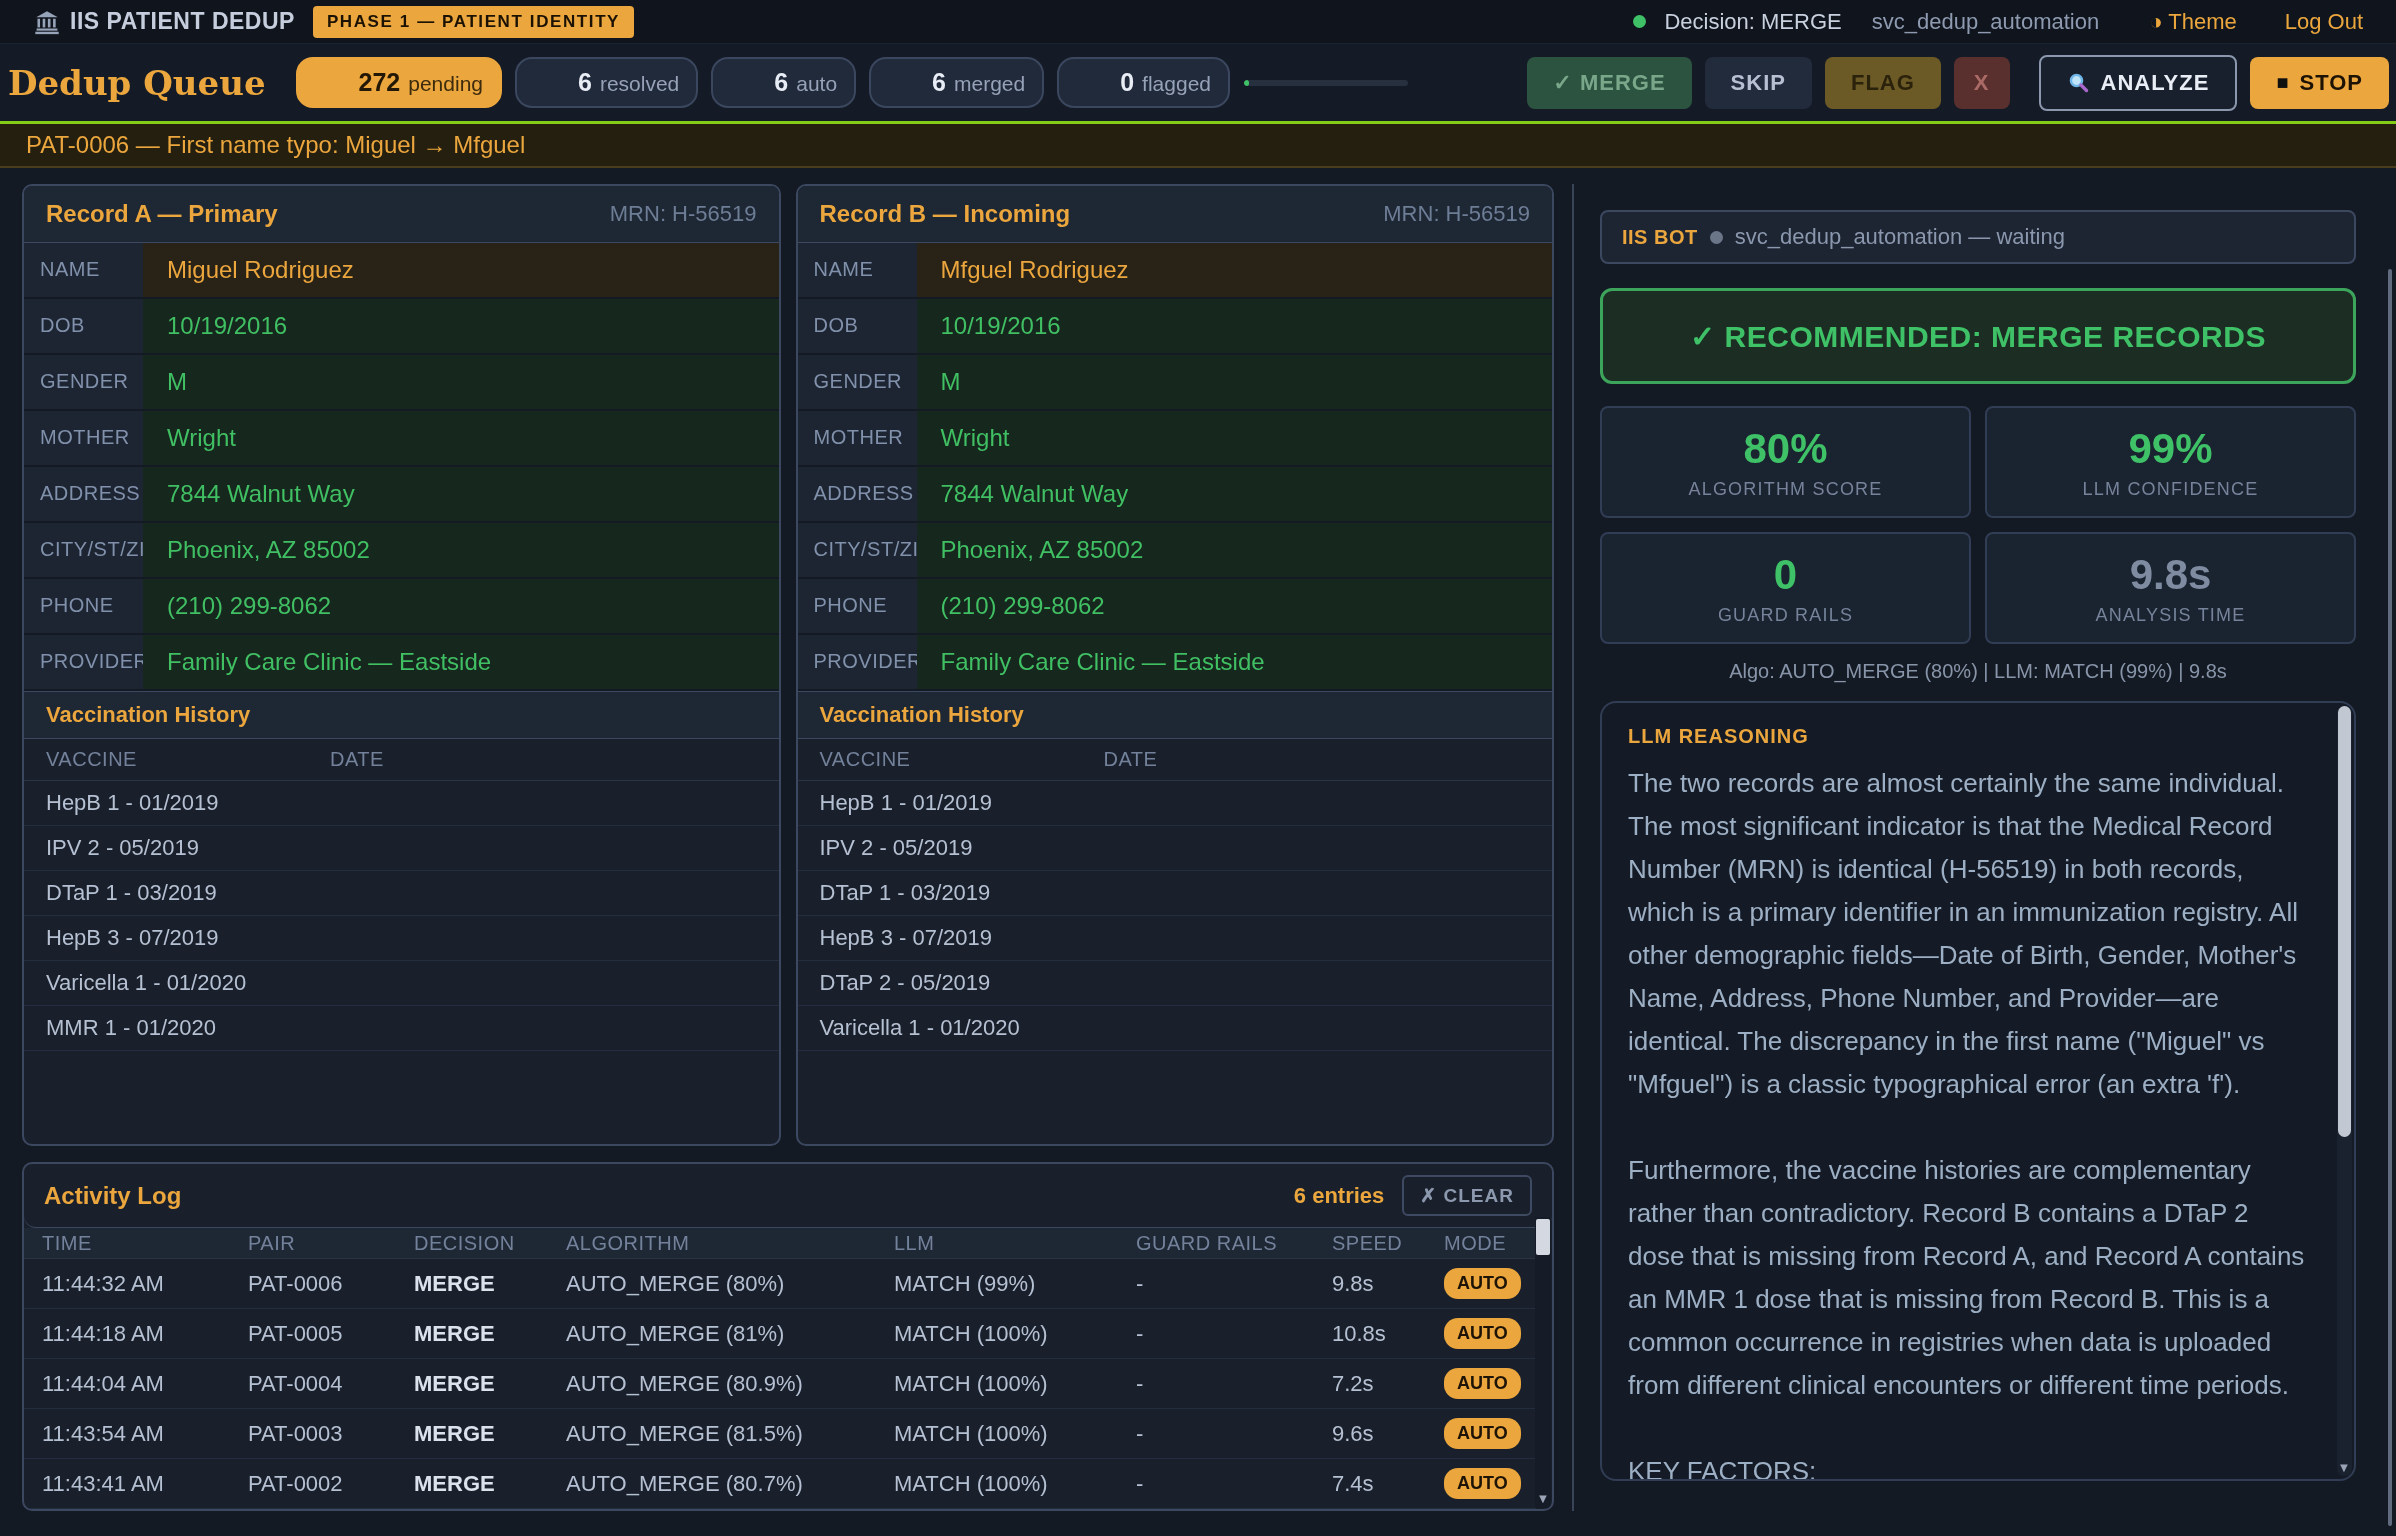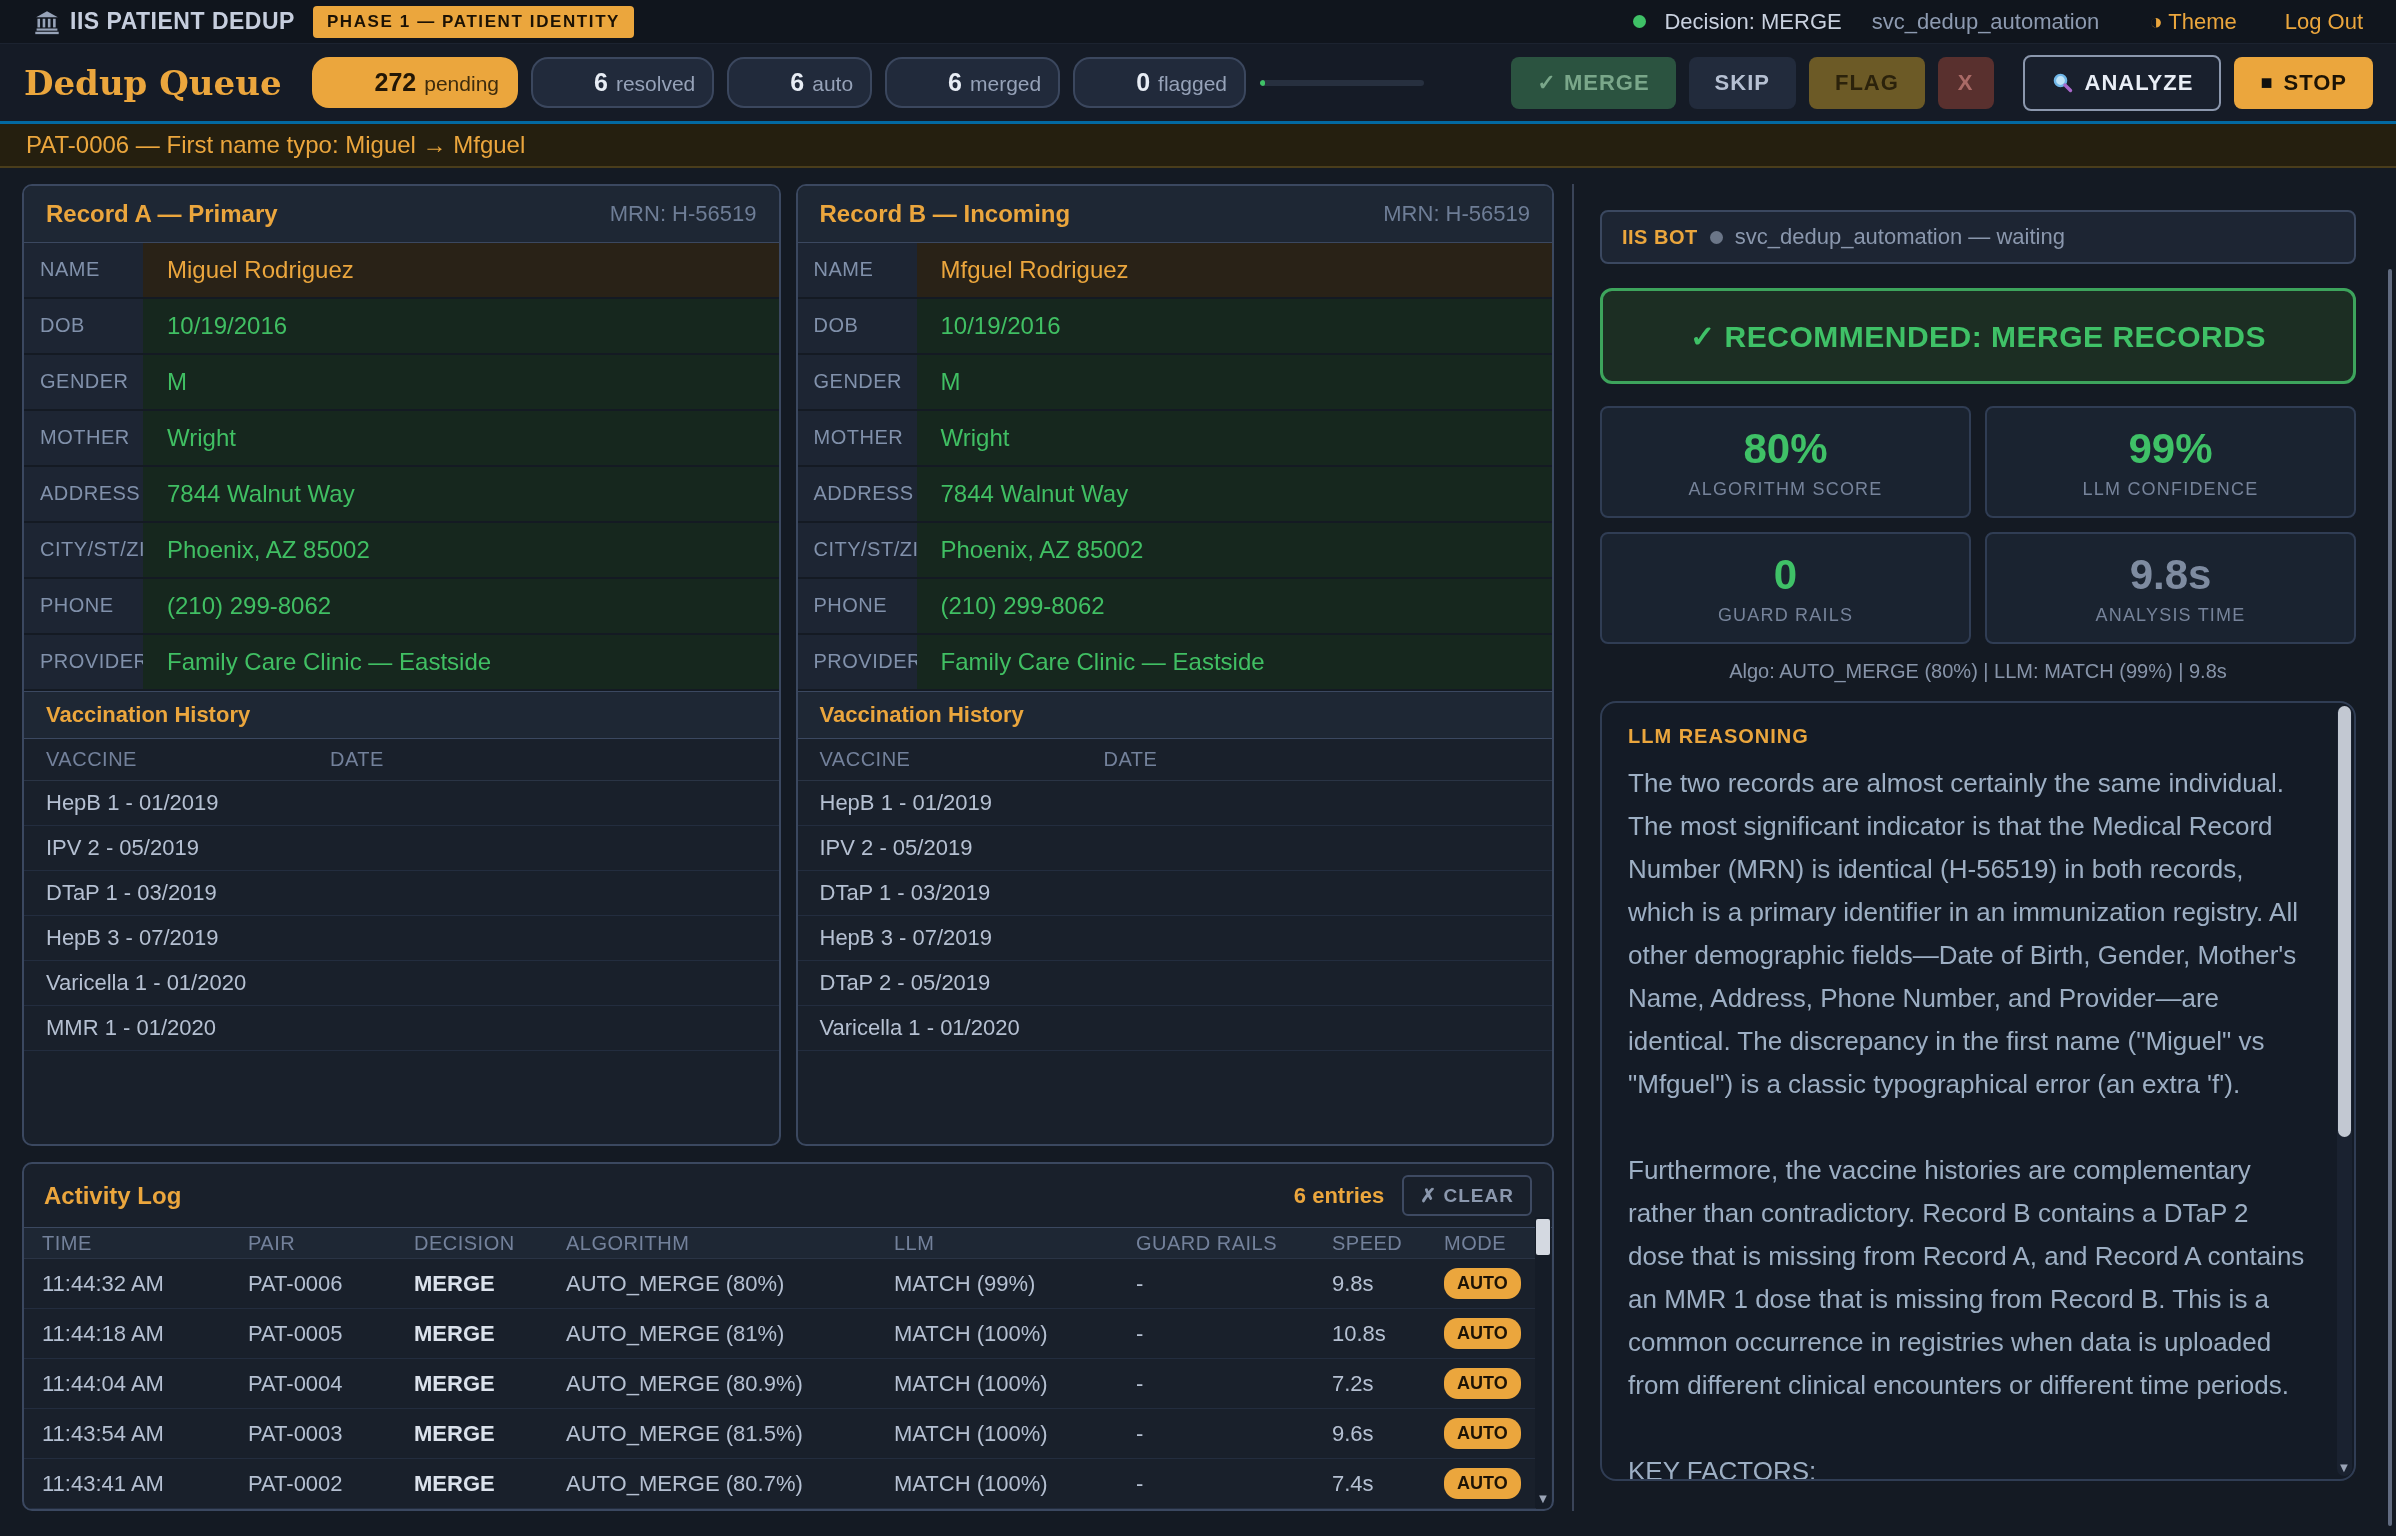--- a/index.html
+++ b/index.html
@@ -14,21 +14,21 @@
   .brand-title { font-size:23px; font-weight:600; color:#c6cede; letter-spacing:0.5px; }
   .phase-badge { background:#eba63d; color:#1c1204; font-size:17px; font-weight:800; letter-spacing:1.6px; padding:6px 14px; border-radius:4px; margin-left:8px; }
   .top-spacer { flex:1; }
   .status-dot { width:13px; height:13px; border-radius:50%; background:#3fc167; margin-right:4px; }
   .decision-text { font-size:22px; color:#c9d1df; }
   .svc-text { font-size:22px; color:#8d9ab0; margin-left:16px; }
   .theme-link { font-size:22px; color:#eba63d; margin-left:36px; cursor:pointer; }
   .logout-link { font-size:22px; color:#eba63d; margin-left:34px; cursor:pointer; }
 
   
-  .toolbar { height:80px; background:#151b26; border-bottom:3px solid #0369a1; display:flex; align-items:center; padding:0 24px; }
+  .toolbar { height:80px; background:#151b26; border-bottom:3px solid #84cc16; display:flex; align-items:center; padding:0 8px; }
   .queue-title { font-family:"DejaVu Serif", serif; font-size:34px; font-weight:bold; color:#eba63d; margin-right:30px; }
   .counters { display:flex; align-items:center; gap:13px; }
   .counter { display:flex; align-items:baseline; gap:8px; padding:9px 17px; border-radius:17px; background:#212a3b; border:2px solid #3b475e; }
   .counter .cnt { font-size:25px; font-weight:800; color:#e8edf5;margin-left:44px; }
   .counter .lbl { font-size:21px; color:#96a2b8; }
   .counter.pending { background:#eba63d; border-color:#eba63d; }
   .counter.pending .cnt { color:#231706; }
   .counter.pending .lbl { color:#3d2b0d;text-align:right; }
   .progress-track { width:164px; height:6px; border-radius:3px; background:#27303f; margin-left:14px; overflow:hidden; }
   .progress-fill { height:100%; background:#3fc167; border-radius:3px; }
@@ -60,21 +60,21 @@
   .field-value { font-size:24px; padding:13px 24px; display:flex; align-items:center; }
   .field-value.match { background:#16271e; color:#40bf63; }
   .field-value.mismatch { background:#292217; color:#eba63d; }
 
   .vax-head { padding:10px 22px; background:#1e2734; border-top:1px solid #3b4860; border-bottom:1px solid #3b4860; font-size:22px; font-weight:700; color:#eba63d; }
   .vax-cols { display:grid; grid-template-columns:284px 1fr; padding:9px 22px; font-size:20px; color:#73819b; border-bottom:1px solid #2a3445; letter-spacing:0.5px; }
   .vax-row { display:grid; grid-template-columns:284px 1fr; padding:9px 22px; font-size:22px; color:#b5c0d2; border-bottom:1px solid #232d3f; }
 
   
   .activity { margin-top:16px; height:349px; position:relative; }
-  .log-head { display:flex; align-items:center; padding:11px 20px; border-bottom:1px solid #3b4860; }
+  .log-head { display:flex; align-items:center; padding:11px 20px; border-bottom:1px solid #3b4860;border-radius:12px; }
   .log-title { font-size:24px; font-weight:700; color:#eba63d; flex:1; }
   .entries { font-size:22px; font-weight:700; color:#eba63d; }
   .btn-clear { margin-left:18px; background:transparent; border:2px solid #3e4a62; border-radius:6px; padding:7px 16px; color:#8b98ae; font-size:19px; font-weight:700; letter-spacing:1px; cursor:pointer; font-family:"Liberation Sans", sans-serif; }
   .log-grid { display:grid; grid-template-columns:206px 166px 152px 328px 242px 196px 112px 1fr; align-items:center; padding-left:18px; }
   .log-cols { height:40px; background:#1e2734; color:#73819b; font-size:20px; border-bottom:1px solid #2a3445; letter-spacing:0.5px; margin-right:16px; }
   .log-row { height:50px; font-size:22px; color:#b5c0d2; border-bottom:1px solid #232d3f; margin-right:16px; }
   .log-row .decision { font-weight:800; color:#dbe2ec; }
   .mode-badge { display:inline-block; background:#eba63d; color:#1d1306; font-size:18px; font-weight:800; padding:5px 13px; border-radius:14px; }
   .log-scroll { position:absolute; right:1px; top:53px; bottom:1px; width:16px; background:#151c27; }
   .log-thumb { position:absolute; top:2px; left:1px; width:14px; height:36px; background:#d4d9e1; border-radius:2px; }

